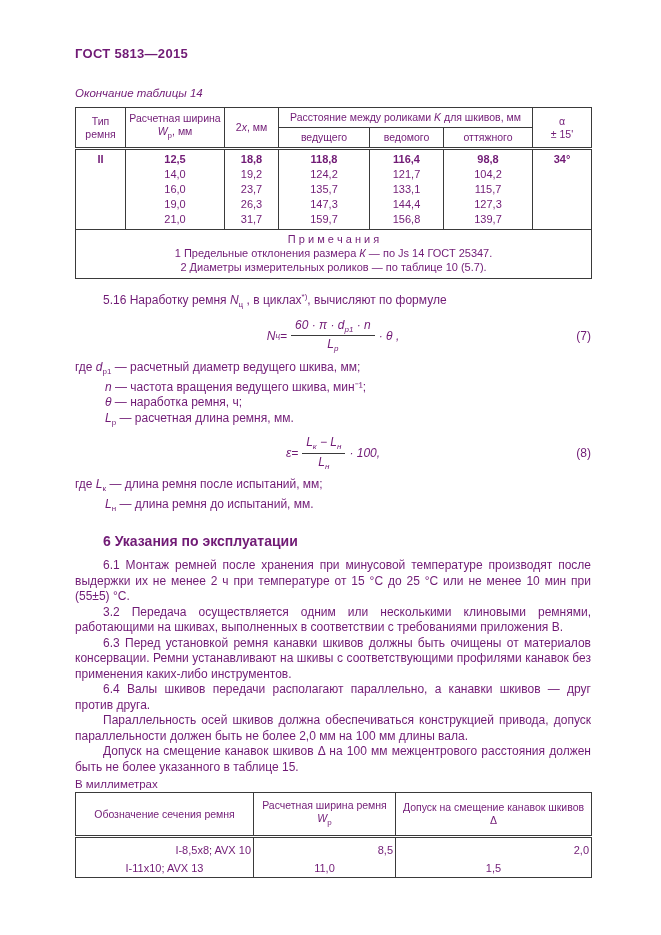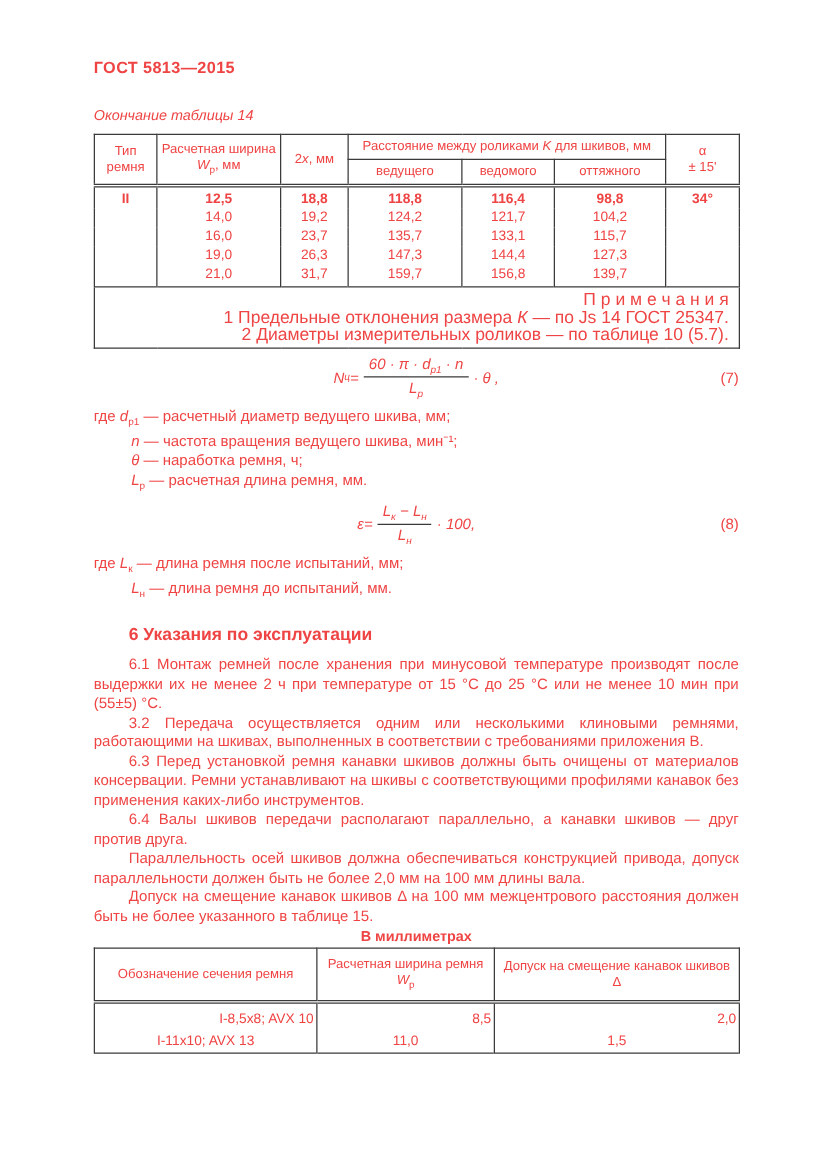--- a/index.html
+++ b/index.html
@@ -1,48 +1,48 @@
 <!DOCTYPE html>
 <html><head>
 <meta charset="utf-8">
 <style>
   html,body{margin:0;padding:0;background:#ffffff;}
   .page{
     width:661px;height:935px;box-sizing:border-box;position:relative;
     padding:46px 70px 0 75px;background:#ffffff;
-    font-family:"Liberation Sans",sans-serif;color:#ef4444;overflow:hidden;
+    font-family:"Liberation Sans",sans-serif;color:#701a75;overflow:hidden;
   }
   .doc-header{font-size:13px;font-weight:bold;letter-spacing:.3px;}
   .t14-caption{margin-top:26px;font-size:11.5px;font-style:italic;}
   table{border-collapse:collapse;table-layout:fixed;width:516px;}
   table.t14{margin-top:8px;font-size:11px;text-align:center;}
   .t14 th{font-weight:normal;font-size:10.5px;border:1px solid #3a3a3a;padding:3px 2px;vertical-align:middle;line-height:13px;}
   .t14 thead th{border-bottom:3px double #3a3a3a;}
   .t14 thead tr.grp th.span-head{border-bottom:1px solid #3a3a3a;}
   .t14 tbody td{border-left:1px solid #3a3a3a;border-right:1px solid #3a3a3a;border-top:none;border-bottom:none;padding:0 2px;line-height:15px;height:15px;}
   .t14 tbody tr.first td{padding-top:2px;font-weight:bold;}
   .t14 tbody tr.last td{padding-bottom:2px;}
-  .t14 tfoot td{border:1px solid #3a3a3a;text-align:right;font-size:14px;padding:2px 8px 4px;line-height:14px;}
+  .t14 tfoot td{border:1px solid #3a3a3a;text-align:center;font-size:11px;padding:2px 8px 4px;line-height:14px;}
   .t14,.t15{border:1px solid #3a3a3a;}
   .var{font-style:italic;}
   sub{font-size:8px;}
   sup{font-size:8px;vertical-align:super;}
   .para{font-size:12px;line-height:15.5px;text-align:justify;text-indent:28px;margin:0;}
   .mt10{margin-top:10px;}
   .formula{position:relative;display:flex;justify-content:center;align-items:center;margin:5px 0 6px;font-size:12px;}
   .formula .math{font-style:italic;display:flex;align-items:center;}
   .frac{display:inline-block;text-align:center;vertical-align:middle;margin:0 4px;}
   .frac .num{display:block;border-bottom:1px solid #3a3a3a;padding:0 4px 1px;}
   .frac .den{display:block;padding-top:1px;}
   .formula-number{position:absolute;right:0;top:50%;transform:translateY(-50%);font-style:normal;font-size:12px;}
   .def-line{font-size:12px;line-height:15.5px;text-align:justify;}
   .def-line.cont{padding-left:30px;}
   .section-title{font-size:14px;font-weight:bold;margin:16px 0 9px;text-indent:28px;}
   .t15-label{margin-top:15px;font-size:11.5px;letter-spacing:2px;}
-  .units{font-size:11.5px;text-align:center;margin-top:3px;font-weight:bold;}
+  .units{font-size:11.5px;text-align:left;margin-top:3px;}
   table.t15{margin-top:2px;font-size:11px;text-align:center;}
   .t15 th{font-weight:normal;font-size:10.5px;border:1px solid #3a3a3a;border-bottom:3px double #3a3a3a;padding:6px 2px;line-height:13px;}
   .t15 tbody td{border-left:1px solid #3a3a3a;border-right:1px solid #3a3a3a;padding:0 2px;height:18px;line-height:18px;}
   .t15 tbody tr.first td{padding-top:3px;text-align:right;}
 </style>
 </head>
 <body>
 
 <div class="page">
 
@@ -131,20 +131,21 @@
       <tr>
         <td colspan="7">
           <div>П р и м е ч а н и я</div>
           <div><span>1 Предельные отклонения размера </span><span class="var">К</span><span> — по Js 14 ГОСТ 25347.</span></div>
           <div>2 Диаметры измерительных роликов — по таблице 10 (5.7).</div>
         </td>
       </tr>
     </tfoot>
   </table>
 
+  <p class="para mt10"><span>5.16 Наработку ремня </span><span class="var">N</span><sub>ц</sub><span> , в циклах</span><sup>*)</sup><span>, вычисляют по формуле</span></p>
 
   <div class="formula">
     <span class="math">
       <span>N</span>
         <sub>ц</sub>
         <span> = </span>
       <span class="frac">
         <span class="num"><span>60 · π · </span><span>d</span><sub>р1</sub><span> · </span><span>n</span></span>
         <span class="den"><span>L</span><sub>р</sub></span>
       </span>

